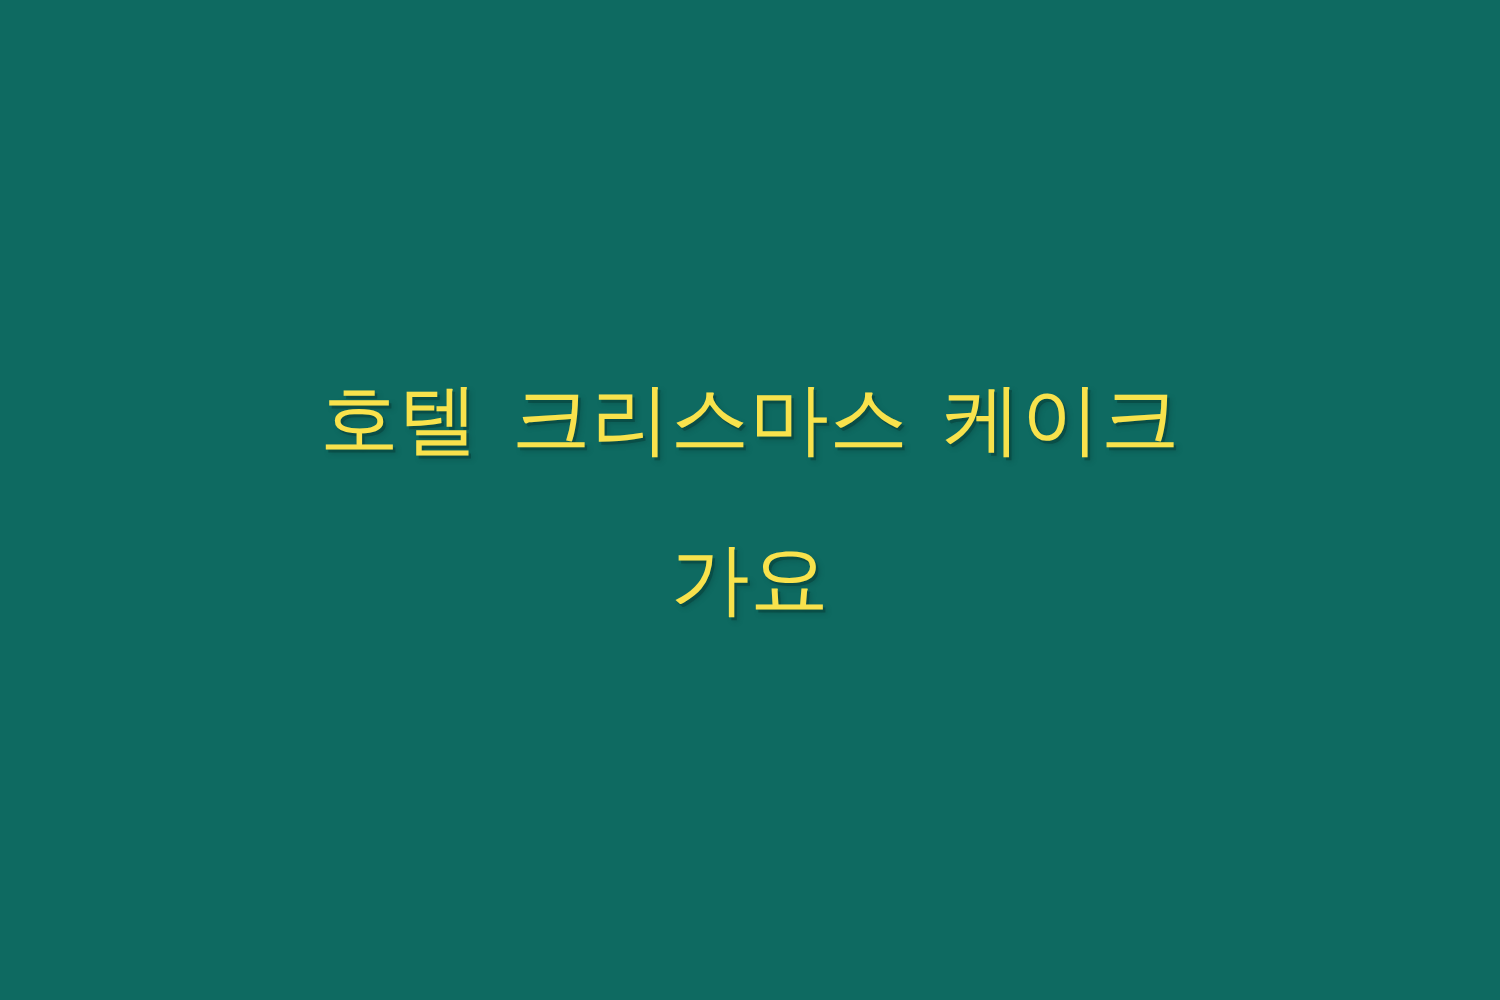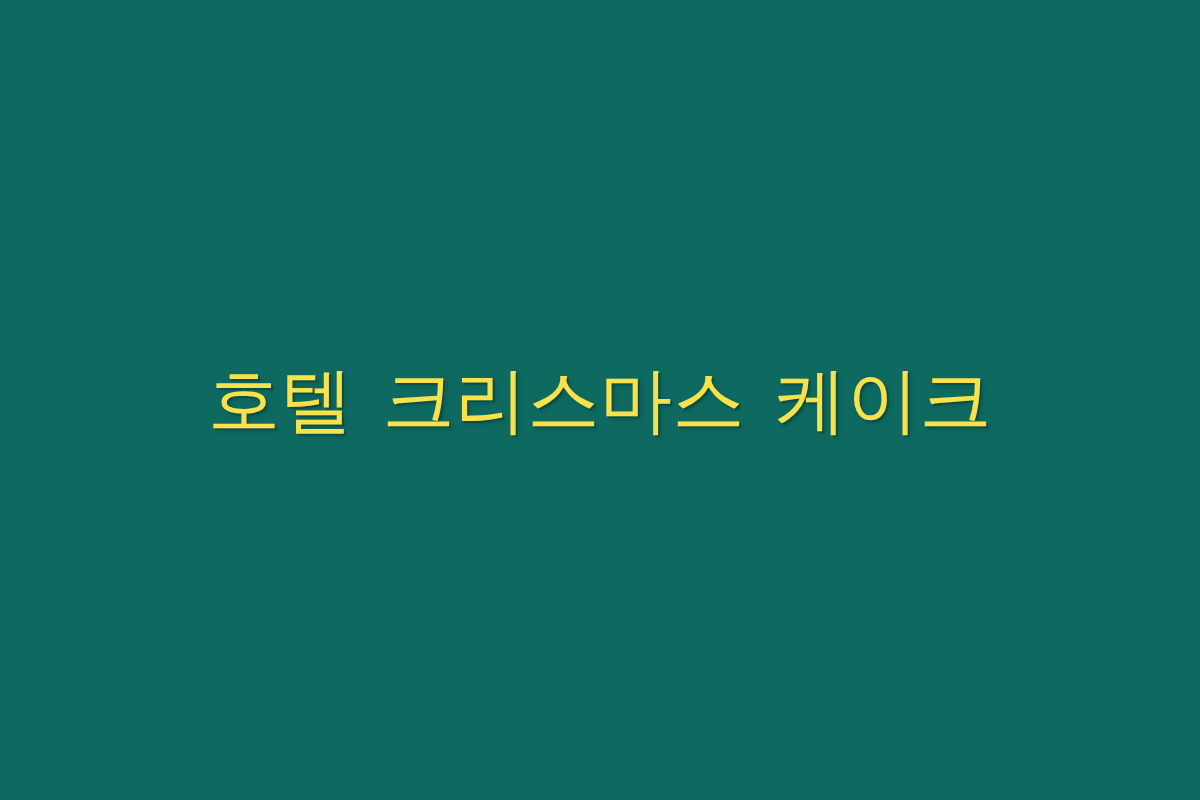--- a/index.html
+++ b/index.html
@@ -26,21 +26,21 @@
     background: #0E6A61;
   }
 
   #headline {
     width: 1040px;
     margin: 0;
     padding: 0;
     text-align: center;
     color: #F8E24C;
     font-family: "DejaVu Sans", "Liberation Sans", sans-serif;
-    font-size: 72px;
+    font-size: 63px;
     font-weight: 400;
     line-height: 128px;
     letter-spacing: 0.5px;
     word-spacing: 6px;
     text-rendering: optimizeLegibility;
     text-shadow:
        2px 2px 0 rgba(8, 64, 58, 0.55),
        3px 3px 4px rgba(8, 64, 58, 0.35);
   }
 
@@ -50,15 +50,16 @@
     white-space: nowrap;
   }
 </style>
 </head>
 <body>
 
 <div id="canvas" style="background: rgb(14, 106, 97);">
 
   <h1 id="headline" style="color: rgb(248, 226, 76);">
     <span class="line">호텔 크리스마스 케이크</span>
+    <span class="line">가요</span>
   </h1>
 
 </div>
 
 </body></html>

